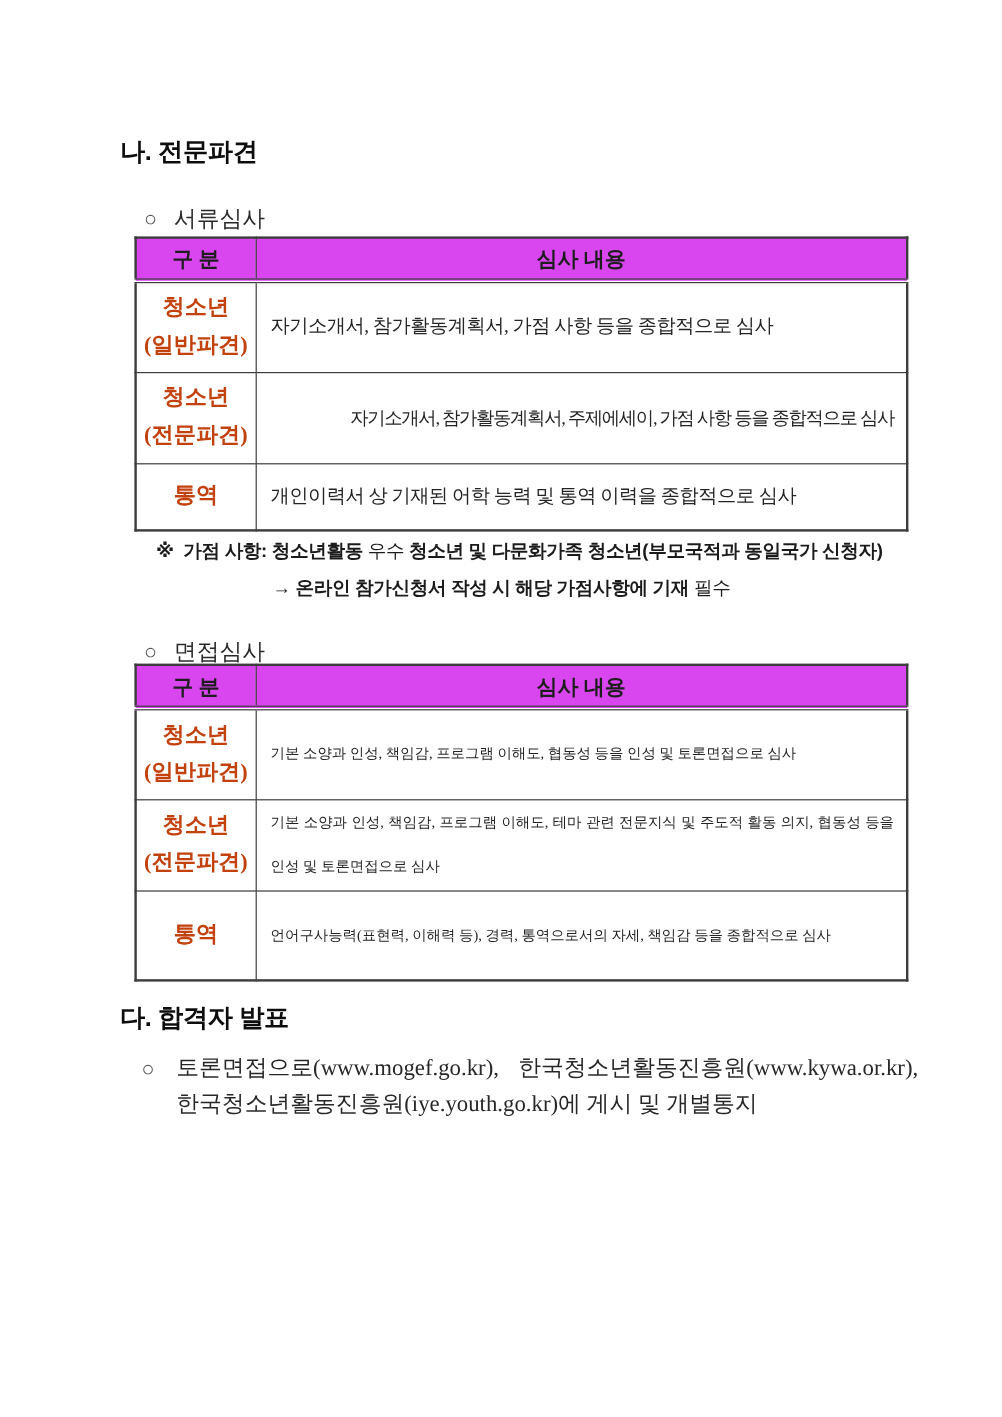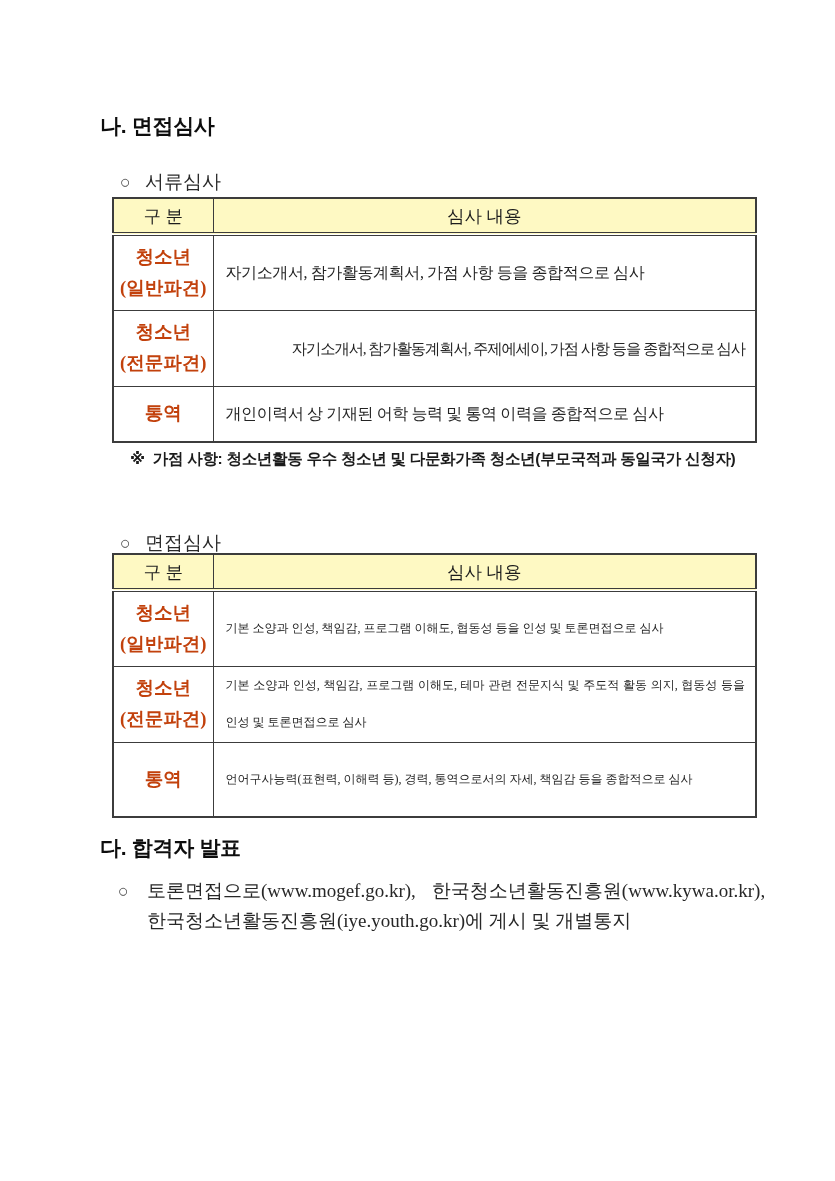--- a/index.html
+++ b/index.html
@@ -24,22 +24,22 @@
 
   
   table.tbl {
     position:absolute; left:112px; width:645px;
     border-collapse:collapse; table-layout:fixed; background:#fff;
     border:2px solid #3c3c3c;
   }
   table.tbl col.c1 { width:100px; }
   table.tbl th, table.tbl td { border:1px solid #3c3c3c; }
   table.tbl th {
-    background:#fef9c3; height:31px;
-    font-weight:400; font-size:17.5px; color:#1d1d1d;
+    background:#d946ef; height:31px;
+    font-weight:700; font-size:17.5px; color:#1d1d1d;
     text-align:center; border-bottom:4px double #3c3c3c;
   }
   td.cat {
     text-align:center; font-weight:700; font-size:18.5px;
     color:#c2410c; line-height:31px; vertical-align:middle;
   }
   td.cat .cat-l2 { display:block; }
   td.body {
     padding:0 10px 0 12px; font-size:12px; color:#242424;
     line-height:37px; text-align:justify; vertical-align:middle;
@@ -51,36 +51,36 @@
   tr.r-b  { height:76px; }
   tr.r-c1 { height:56px; }
   tr.r-c2 { height:75px; }
 
   
   .note {
     font-family:"Liberation Sans","DejaVu Sans",sans-serif;
     font-size:15.5px; font-weight:600; color:#1b1b1b;
     white-space:nowrap; letter-spacing:-0.3px;
   }
-  .note .xbold { font-weight:700; }
+  .note .xbold { font-weight:400; }
   .note .marker { margin-right:8px; }
 
   
   .announce { display:flex; font-size:19px; color:#272727; }
   .announce .circ { color:#4a4a4a; font-size:18px; line-height:30px; margin-right:18px; }
   .announce .lines { width:618px; }
   .announce .ln { line-height:30px; margin-bottom:12px; white-space:nowrap; }
   .announce .gap { margin-left:16px; }
 </style>
 </head>
 <body>
 
 <div class="page">
 
-  <div class="abs h-section" style="left:100px; top:112px;">나. 면접심사</div>
+  <div class="abs h-section" style="left:100px; top:112px;">나. 전문파견</div>
 
   <div class="abs sub-title" style="left:120px; top:169px;">
     <span class="circ">○</span><span>서류심사</span>
   </div>
 
   <table class="tbl" style="top:197px;">
     <colgroup>
         <col class="c1">
         <col>
       </colgroup>
@@ -111,20 +111,23 @@
         </td>
         <td class="body single">개인이력서 상 기재된 어학 능력 및 통역 이력을 종합적으로 심사</td>
       </tr>
     </tbody>
   </table>
 
   <div class="abs note" style="left:130px; top:449px;">
     <span class="marker">※</span><span>가점 사항: 청소년활동 </span><span class="xbold">우수</span><span> 청소년 및 다문화가족 청소년(부모국적과 동일국가 신청자)</span>
   </div>
 
+  <div class="abs note" style="left:227px; top:480px;">
+    <span>→</span><span> 온라인 참가신청서 작성 시 해당 가점사항에 기재 </span><span class="xbold">필수</span>
+  </div>
 
   <div class="abs sub-title" style="left:120px; top:530px;">
     <span class="circ">○</span><span>면접심사</span>
   </div>
 
   <table class="tbl" style="top:553px;">
     <colgroup>
         <col class="c1">
         <col>
       </colgroup>

